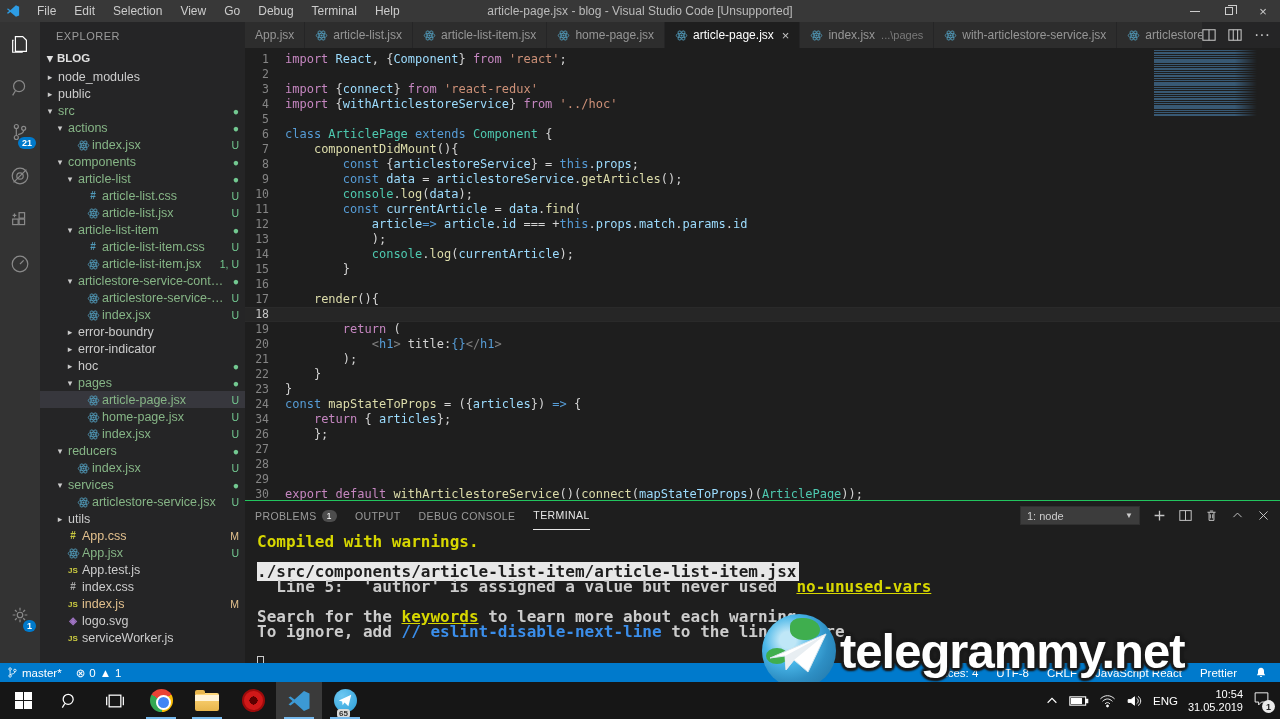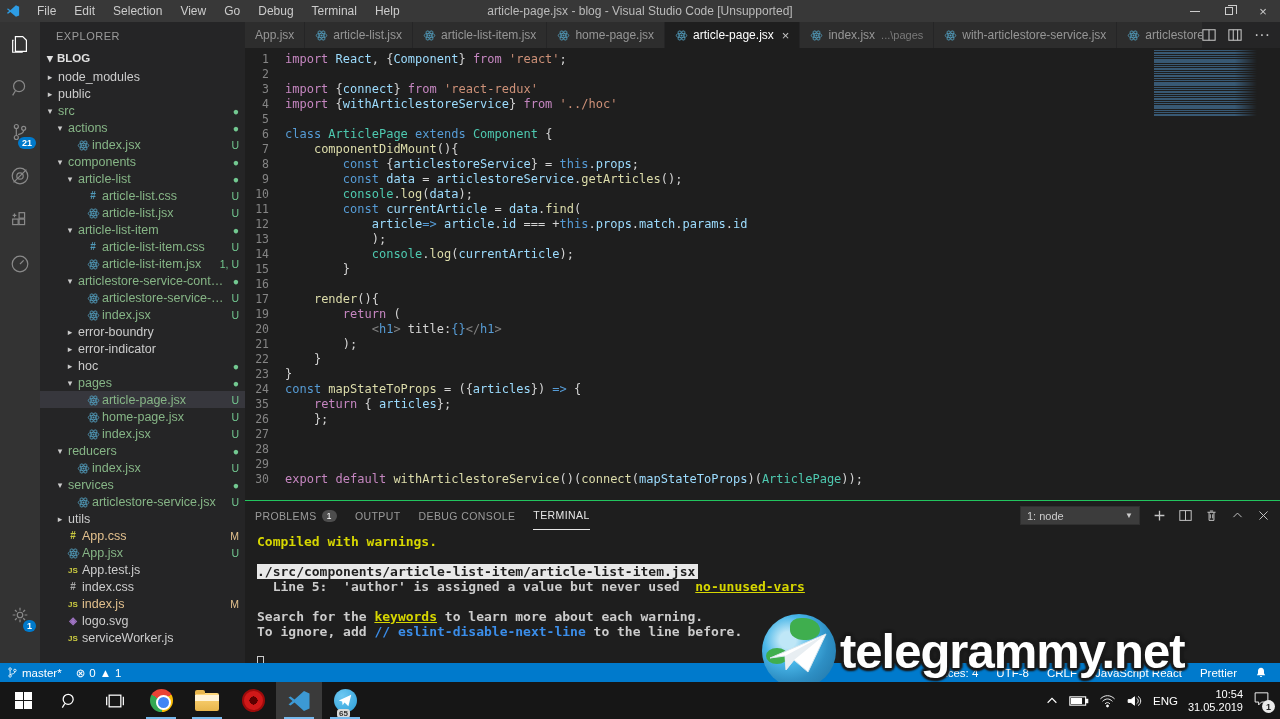--- a/index.html
+++ b/index.html
@@ -84,21 +84,21 @@
   #panel { height:163px; border-top:1px solid #22c55e; position:relative; }
   #panel-header { height:29px; display:flex; align-items:center; padding:0 10px; }
   .ptab { font-size:10.5px; color:#9b9b9b; margin-right:18px; letter-spacing:.4px; display:flex; align-items:center; height:29px; }
   .ptab.active { color:#e7e7e7; border-bottom:1px solid #e7e7e7; }
   .ptab .pbadge { background:#4d4d4d; color:#fff; border-radius:8px; font-size:9px; padding:1px 5px; margin-left:5px; }
   #panel-controls { margin-left:auto; display:flex; align-items:center; gap:13px; }
   #shell-select { background:#3c3c3c; border:1px solid #303030; color:#cccccc; font-size:11px;
     width:120px; height:19px; display:flex; align-items:center; padding:0 6px; }
   #shell-select .sel-arrow { margin-left:auto; font-size:8px; }
   #panel-controls svg { stroke:#c5c5c5; fill:none; stroke-width:1.2; }
-  #terminal { padding:4px 0 0 12px; font-family:"DejaVu Sans Mono", monospace; font-size:13px; font-weight:bold; }
+  #terminal { padding:4px 0 0 12px; font-family:"DejaVu Sans Mono", monospace; font-size:16px; font-weight:bold; }
   .tline { height:15px; line-height:15px; white-space:pre; }
   .tm-w{color:#cccccc;} .tm-y{color:#d7d700;} .tm-yu{color:#d7d700;text-decoration:underline;}
   .tm-c{color:#3b8eea;} .tm-sel{background:#e8e8e8;color:#1e1e1e;padding-right:3px;}
   .tm-cur{display:inline-block;width:7px;height:13px;border:1px solid #cccccc;vertical-align:middle;}
 
   
   #statusbar { position:absolute; top:663px; left:0; right:0; height:19px; background:#007acc; color:#ffffff;
     display:flex; align-items:center; font-size:11.5px; z-index:20; }
   .sb-seg { display:flex; align-items:center; padding:0 7px; height:19px; gap:4px; }
   #sb-right { margin-left:auto; display:flex; align-items:center; gap:4px; padding-right:6px; }
@@ -611,27 +611,28 @@
           <div class="code-line"><span class="ln">8</span><span class="lc"><span class="tk-p">        </span><span class="tk-b">const </span><span class="tk-p">{</span><span class="tk-v">articlestoreService</span><span class="tk-p">} = </span><span class="tk-b">this</span><span class="tk-p">.</span><span class="tk-v">props</span><span class="tk-p">;</span></span></div>
           <div class="code-line"><span class="ln">9</span><span class="lc"><span class="tk-p">        </span><span class="tk-b">const </span><span class="tk-v">data</span><span class="tk-p"> = </span><span class="tk-v">articlestoreService</span><span class="tk-p">.</span><span class="tk-f">getArticles</span><span class="tk-p">();</span></span></div>
           <div class="code-line"><span class="ln">10</span><span class="lc"><span class="tk-p">        </span><span class="tk-t">console</span><span class="tk-p">.</span><span class="tk-f">log</span><span class="tk-p">(</span><span class="tk-v">data</span><span class="tk-p">);</span></span></div>
           <div class="code-line"><span class="ln">11</span><span class="lc"><span class="tk-p">        </span><span class="tk-b">const </span><span class="tk-v">currentArticle</span><span class="tk-p"> = </span><span class="tk-v">data</span><span class="tk-p">.</span><span class="tk-f">find</span><span class="tk-p">(</span></span></div>
           <div class="code-line"><span class="ln">12</span><span class="lc"><span class="tk-p">            </span><span class="tk-v">article</span><span class="tk-b">=&gt; </span><span class="tk-v">article</span><span class="tk-p">.</span><span class="tk-v">id</span><span class="tk-p"> === +</span><span class="tk-b">this</span><span class="tk-p">.</span><span class="tk-v">props</span><span class="tk-p">.</span><span class="tk-v">match</span><span class="tk-p">.</span><span class="tk-v">params</span><span class="tk-p">.</span><span class="tk-v">id</span></span></div>
           <div class="code-line"><span class="ln">13</span><span class="lc"><span class="tk-p">            );</span></span></div>
           <div class="code-line"><span class="ln">14</span><span class="lc"><span class="tk-p">            </span><span class="tk-t">console</span><span class="tk-p">.</span><span class="tk-f">log</span><span class="tk-p">(</span><span class="tk-v">currentArticle</span><span class="tk-p">);</span></span></div>
           <div class="code-line"><span class="ln">15</span><span class="lc"><span class="tk-p">        }</span></span></div>
           <div class="code-line"><span class="ln">16</span><span class="lc"></span></div>
           <div class="code-line"><span class="ln">17</span><span class="lc"><span class="tk-p">    </span><span class="tk-f">render</span><span class="tk-p">(){</span></span></div>
+          <div class="code-line cur"><span class="ln">18</span><span class="lc"></span></div>
           <div class="code-line"><span class="ln">19</span><span class="lc"><span class="tk-p">        </span><span class="tk-k">return</span><span class="tk-p"> (</span></span></div>
           <div class="code-line"><span class="ln">20</span><span class="lc"><span class="tk-p">            </span><span class="tk-g">&lt;</span><span class="tk-b">h1</span><span class="tk-g">&gt; </span><span class="tk-p">title:</span><span class="tk-b">{}</span><span class="tk-g">&lt;/</span><span class="tk-b">h1</span><span class="tk-g">&gt;</span></span></div>
           <div class="code-line"><span class="ln">21</span><span class="lc"><span class="tk-p">        );</span></span></div>
           <div class="code-line"><span class="ln">22</span><span class="lc"><span class="tk-p">    }</span></span></div>
           <div class="code-line"><span class="ln">23</span><span class="lc"><span class="tk-p">}</span></span></div>
           <div class="code-line"><span class="ln">24</span><span class="lc"><span class="tk-b">const </span><span class="tk-f">mapStateToProps</span><span class="tk-p"> = ({</span><span class="tk-v">articles</span><span class="tk-p">}) </span><span class="tk-b">=&gt;</span><span class="tk-p"> {</span></span></div>
-          <div class="code-line"><span class="ln">35</span><span class="lc"><span class="tk-p">    </span><span class="tk-k">return</span><span class="tk-p"> { </span><span class="tk-v">articles</span><span class="tk-p">};</span></span></div>
+          <div class="code-line"><span class="ln">34</span><span class="lc"><span class="tk-p">    </span><span class="tk-k">return</span><span class="tk-p"> { </span><span class="tk-v">articles</span><span class="tk-p">};</span></span></div>
           <div class="code-line"><span class="ln">26</span><span class="lc"><span class="tk-p">    };</span></span></div>
           <div class="code-line"><span class="ln">27</span><span class="lc"></span></div>
           <div class="code-line"><span class="ln">28</span><span class="lc"></span></div>
           <div class="code-line"><span class="ln">29</span><span class="lc"></span></div>
           <div class="code-line"><span class="ln">30</span><span class="lc"><span class="tk-k">export </span><span class="tk-k">default </span><span class="tk-f">withArticlestoreService</span><span class="tk-p">()(</span><span class="tk-f">connect</span><span class="tk-p">(</span><span class="tk-v">mapStateToProps</span><span class="tk-p">)(</span><span class="tk-t">ArticlePage</span><span class="tk-p">));</span></span></div>
         </div>
       <div id="minimap"></div>
     </div>
     <div id="panel">
       <div id="panel-header">

